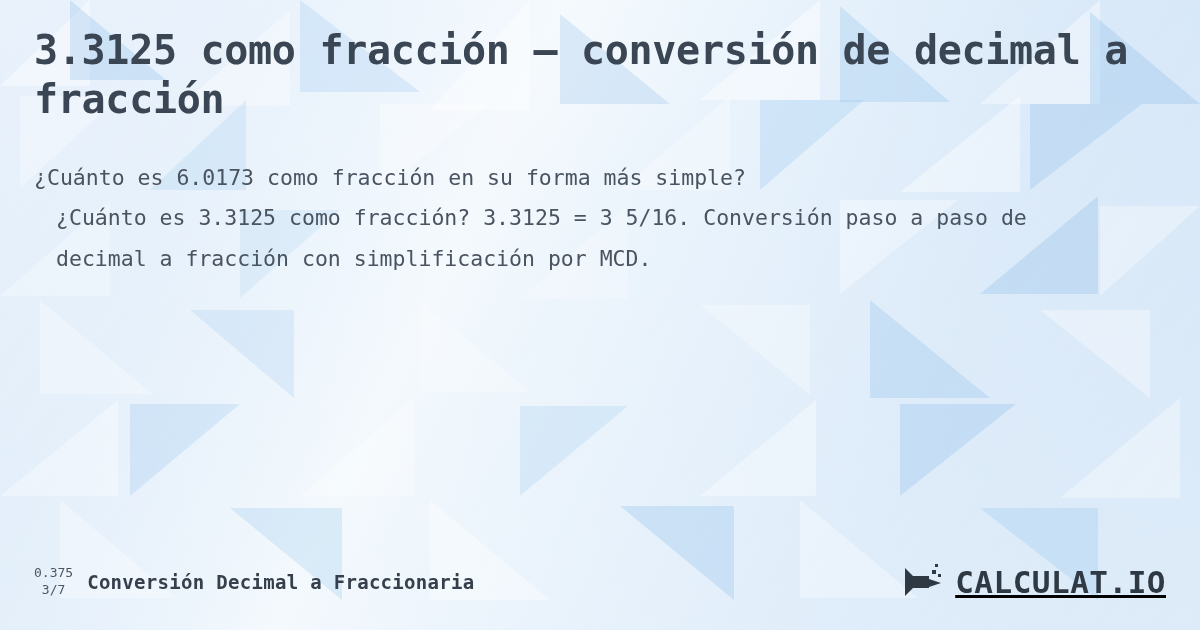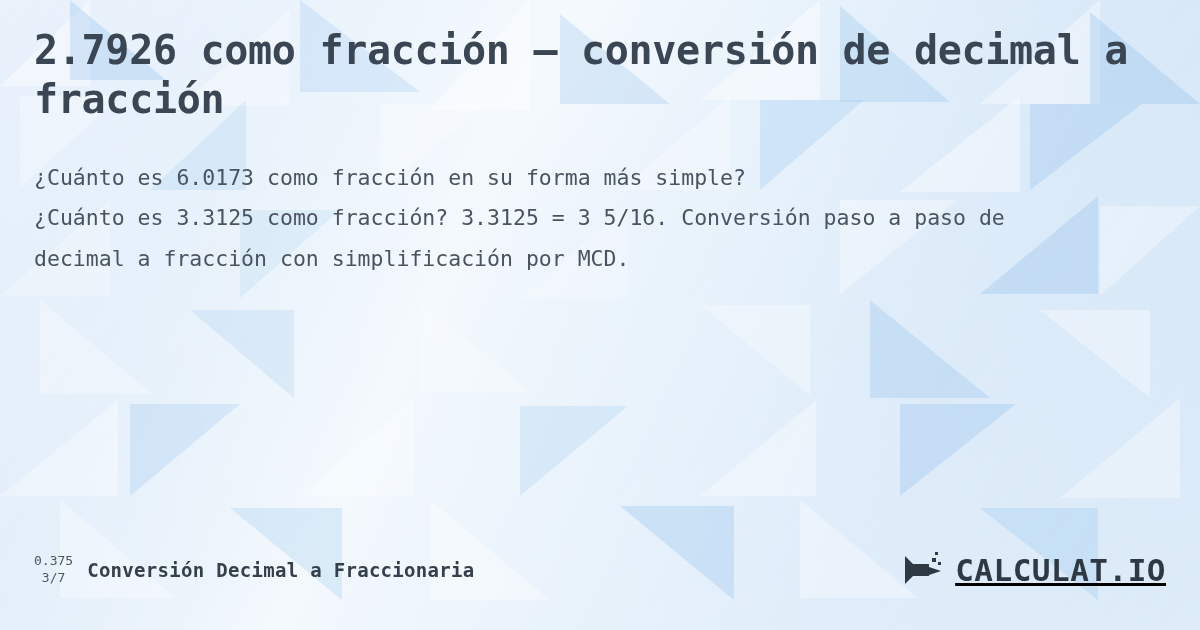--- a/index.html
+++ b/index.html
@@ -43,32 +43,32 @@
     letter-spacing: -0.3px;
     max-width: 1100px;
   }
   .lead {
     margin-top: 34px;
     font-size: 21.5px;
     line-height: 1.9;
     color: #4a5460;
     max-width: 1060px;
   }
-  .lead .l2 { display: block; }
+  .lead .l2 { display: block; margin-left: 22px; }
   .answer {
     margin-top: 26px;
     font-size: 26px;
     font-weight: bold;
     color: #37414d;
     letter-spacing: 0.2px;
   }
   .footer {
     position: absolute;
     left: 0;
-    bottom: 12px;
+    bottom: 0;
     width: 1200px;
     height: 96px;
     z-index: 6;
     display: flex;
     align-items: center;
     justify-content: space-between;
     padding: 0 34px;
     box-sizing: border-box;
   }
   .footer-left {
@@ -162,21 +162,21 @@
 
     <div class="tri" style="left:60px;top:500px;border-right:116px solid transparent;border-bottom:98px solid rgba(255,255,255,0.32);"></div>
     <div class="tri" style="left:230px;top:508px;border-left:112px solid transparent;border-top:92px solid rgba(148,196,237,0.26);"></div>
     <div class="tri" style="left:430px;top:500px;border-right:120px solid transparent;border-bottom:100px solid rgba(255,255,255,0.38);"></div>
     <div class="tri" style="left:620px;top:506px;border-left:114px solid transparent;border-top:94px solid rgba(134,186,232,0.28);"></div>
     <div class="tri" style="left:800px;top:500px;border-right:118px solid transparent;border-bottom:98px solid rgba(255,255,255,0.34);"></div>
     <div class="tri" style="left:980px;top:508px;border-left:118px solid transparent;border-top:92px solid rgba(150,198,238,0.30);"></div>
   </div>
 
   <div class="content">
-    <h1 class="title">2.7926 como fracción – conversión de decimal a fracción</h1>
+    <h1 class="title">3.3125 como fracción – conversión de decimal a fracción</h1>
 
     <div class="lead">
       <span>¿Cuánto es 6.0173 como fracción en su forma más simple?</span>
       <span class="l2">¿Cuánto es 3.3125 como fracción? 3.3125 = 3 5/16. Conversión paso a paso de decimal a fracción con simplificación por MCD.</span>
     </div>
 
   </div>
 
   <div class="footer">
     <div class="footer-left">

